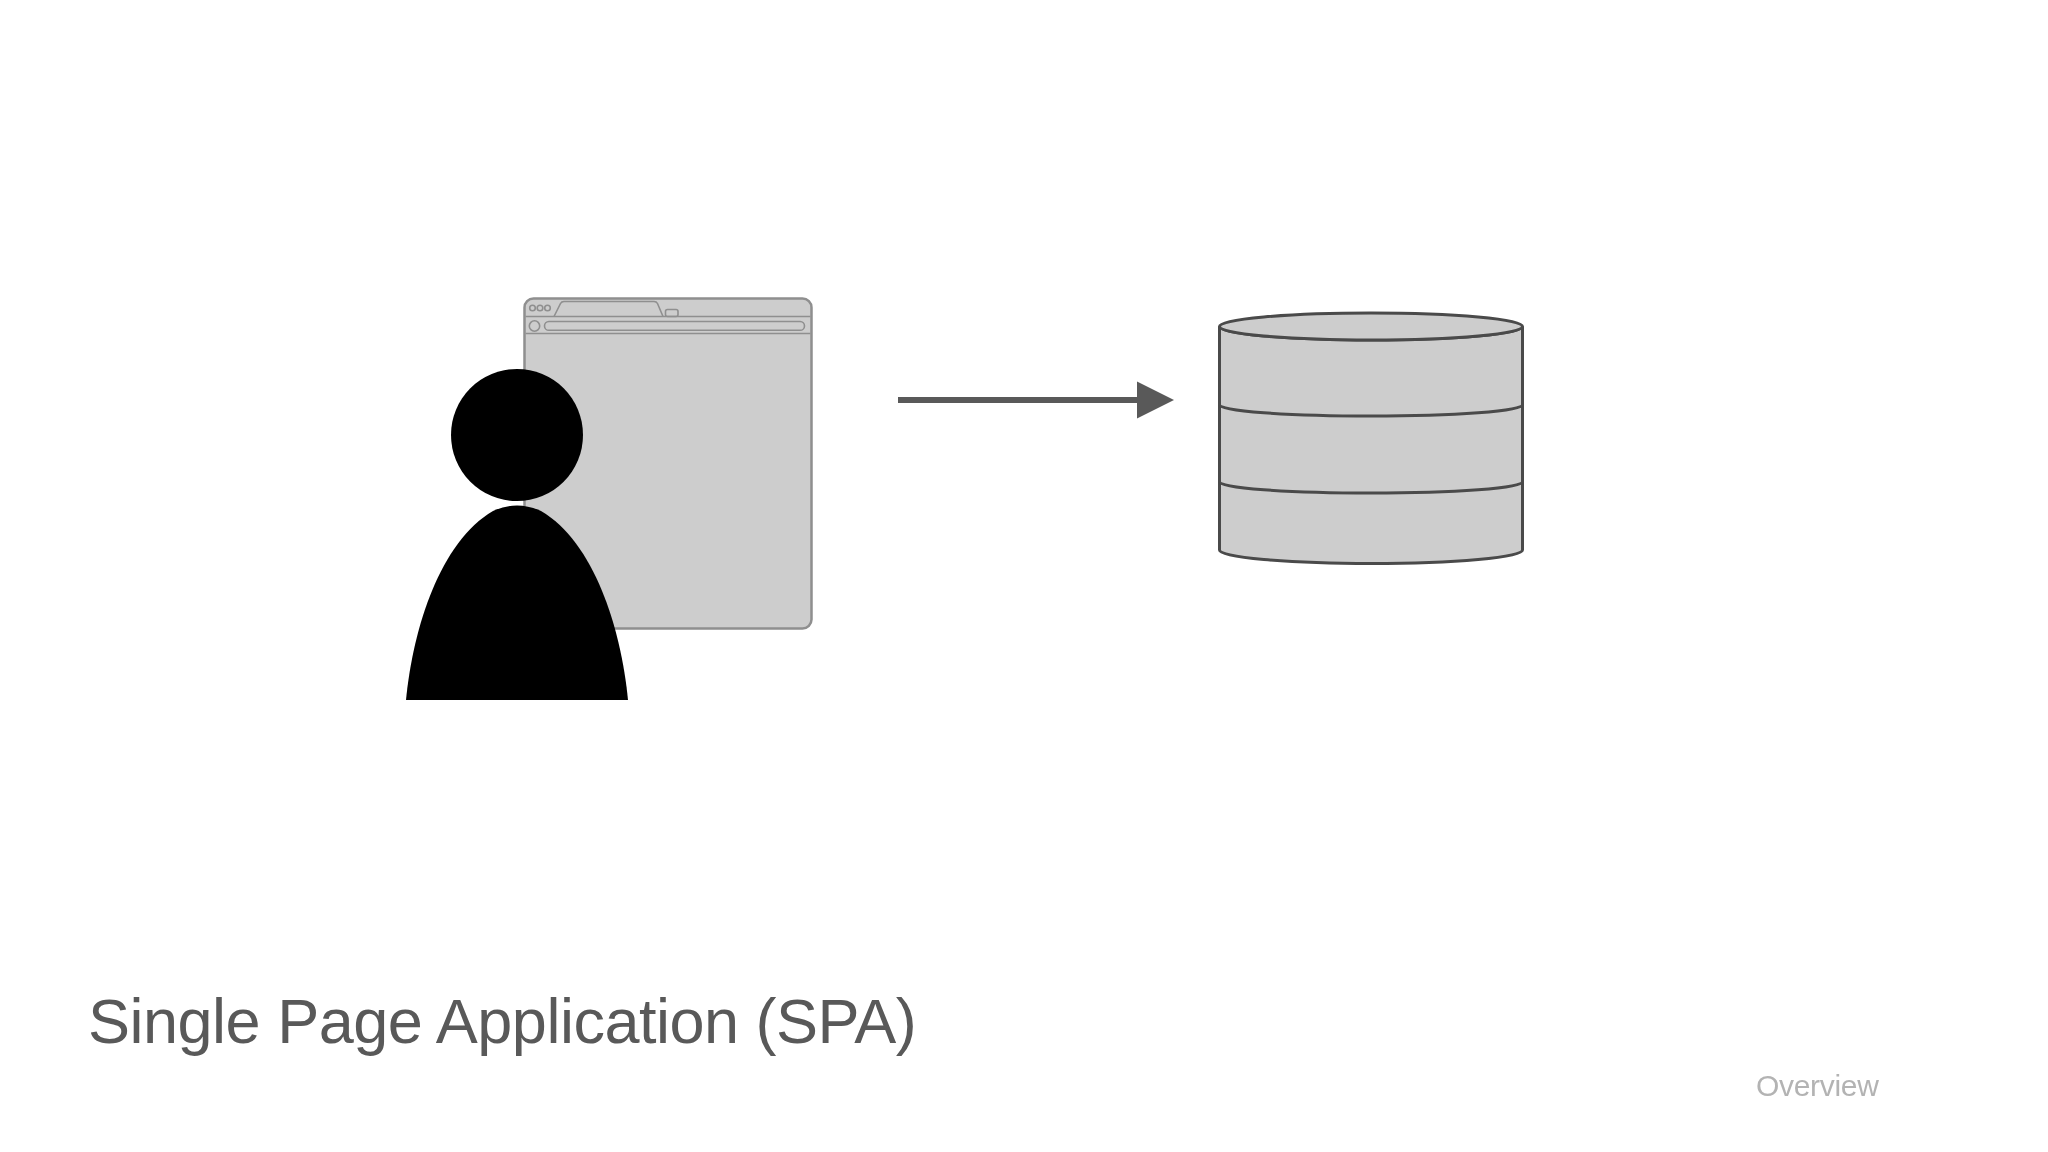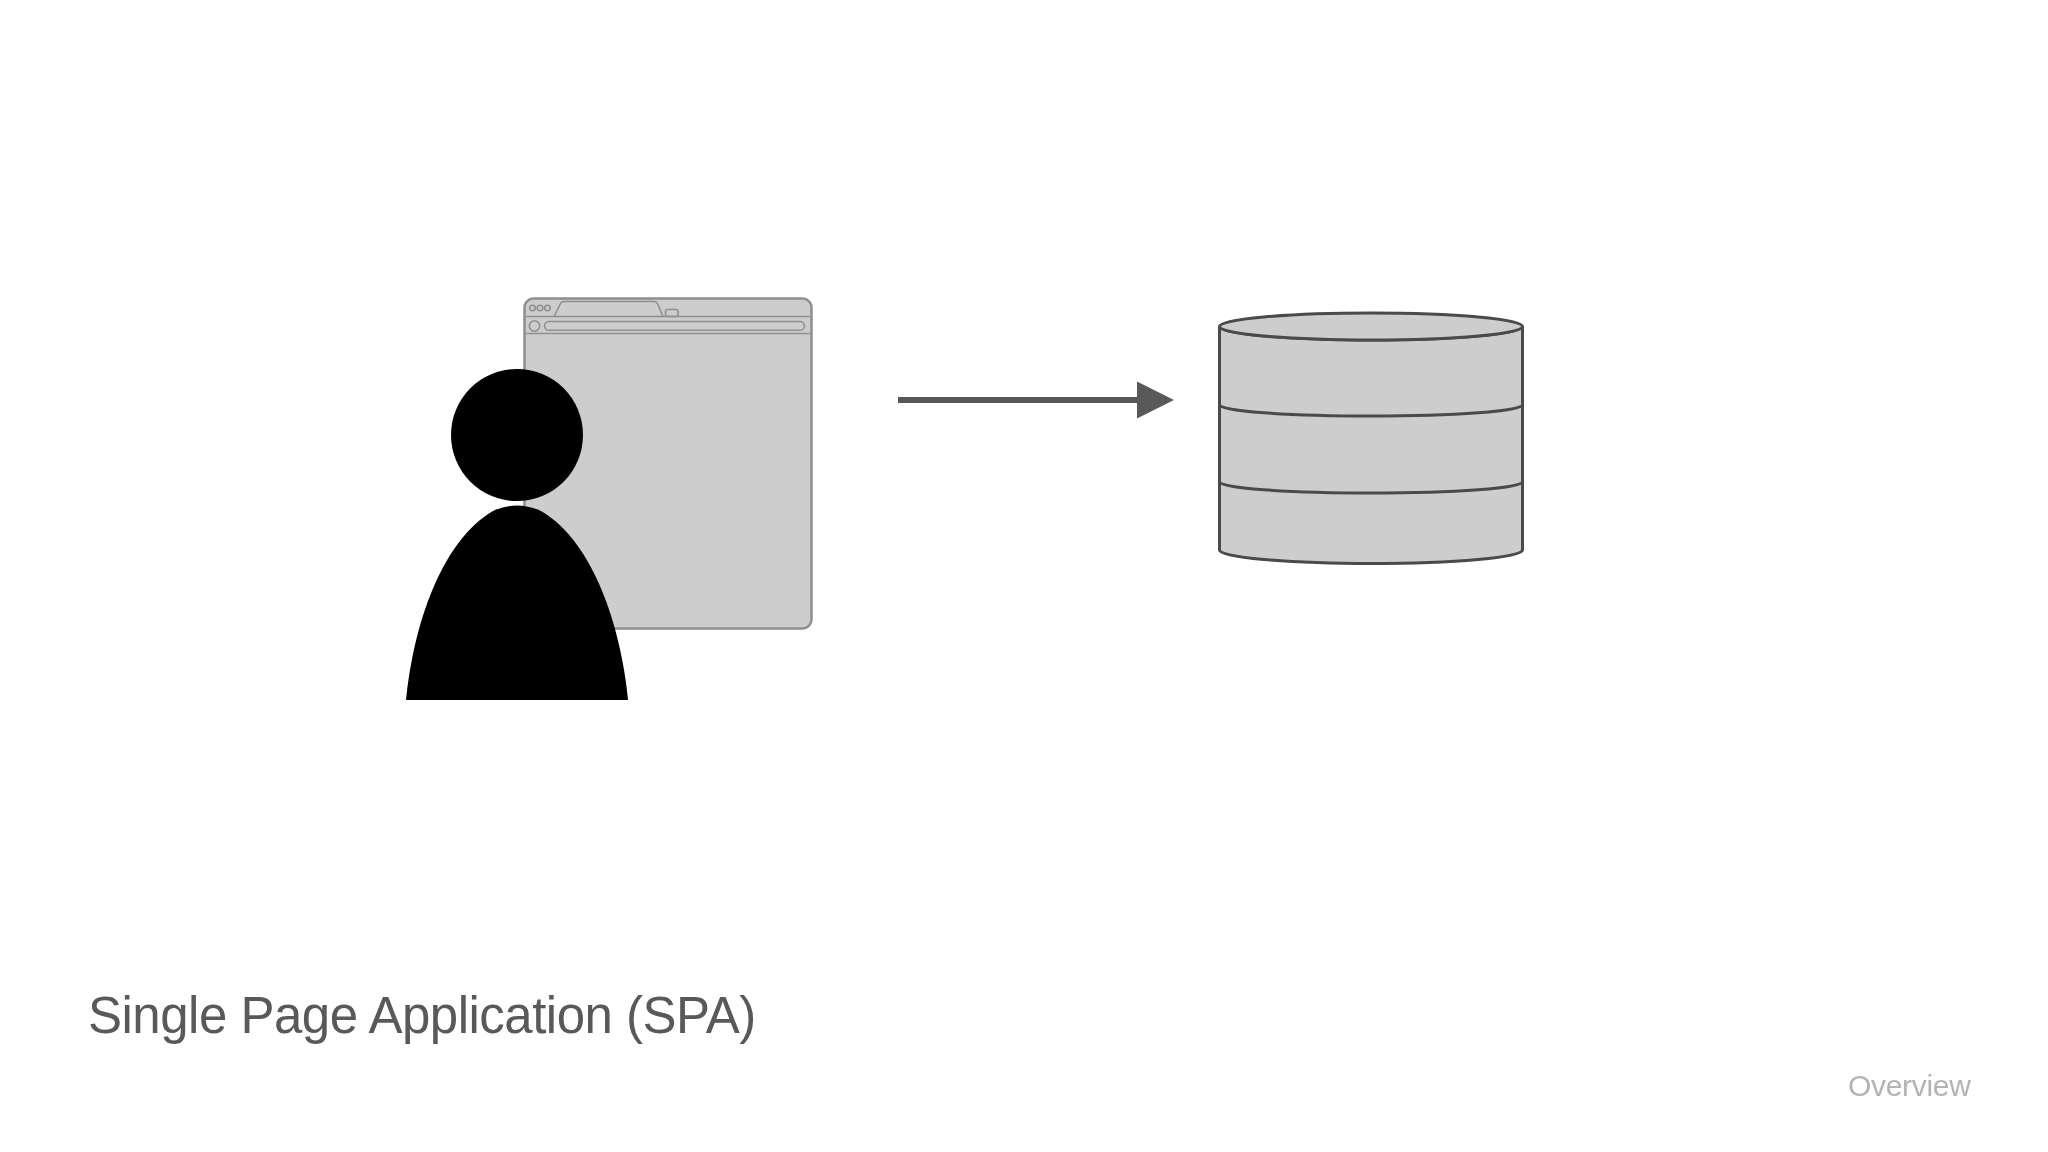--- a/index.html
+++ b/index.html
@@ -33,28 +33,28 @@
 
   
   #database { left: 1215px; top: 310px; }
   .db-shape { fill: var(--shape_fill, #cdcdcd); stroke: var(--db_stroke, #4a4a4a); }
   .db-line  { fill: none; stroke: var(--db_stroke, #4a4a4a); }
 
   
   #slide-title {
     left: 88px;
     top: 990px;
-    font-size: 51px;
+    font-size: 63px;
     letter-spacing: -0.5px;
     line-height: 1;
     color: var(--title_color, #595959);
     white-space: nowrap;
   }
   #watermark {
-    left: 1848px;
+    left: 1756px;
     top: 1071px;
     font-size: 30px;
     letter-spacing: -0.3px;
     line-height: 1;
     color: var(--watermark_color, #b3b3b3);
     white-space: nowrap;
   }
 </style>
 </head>
 <body>

